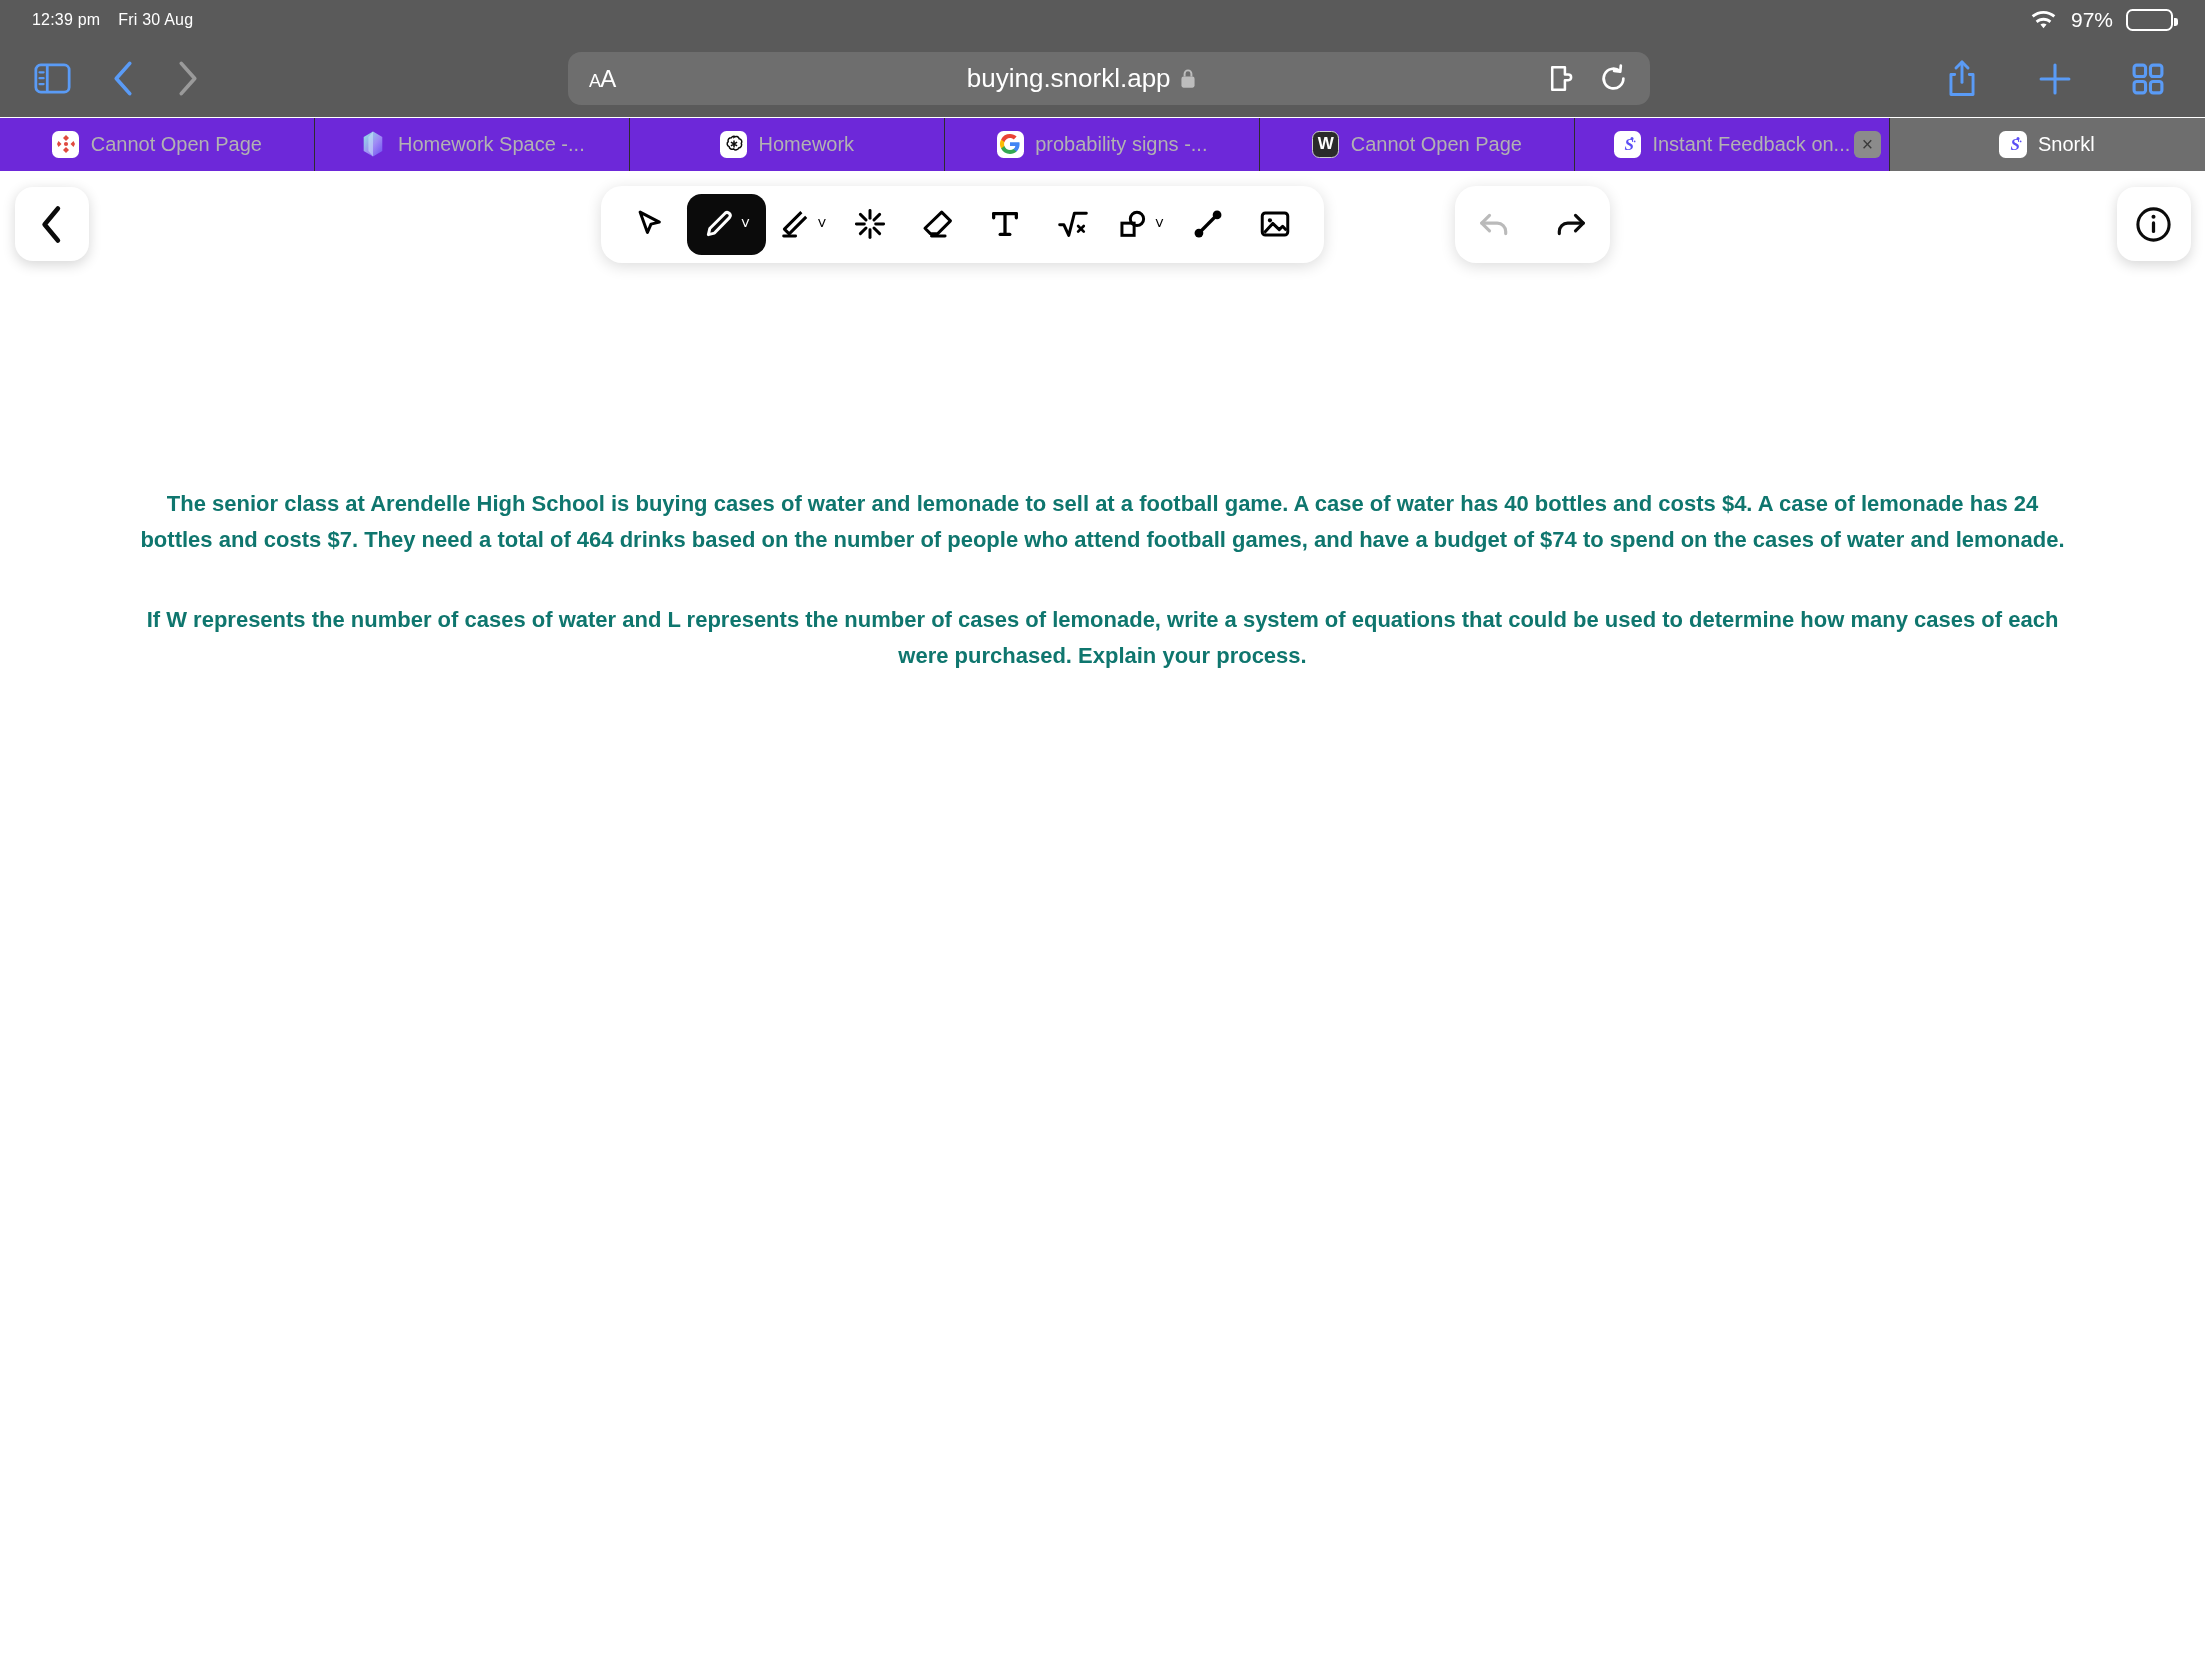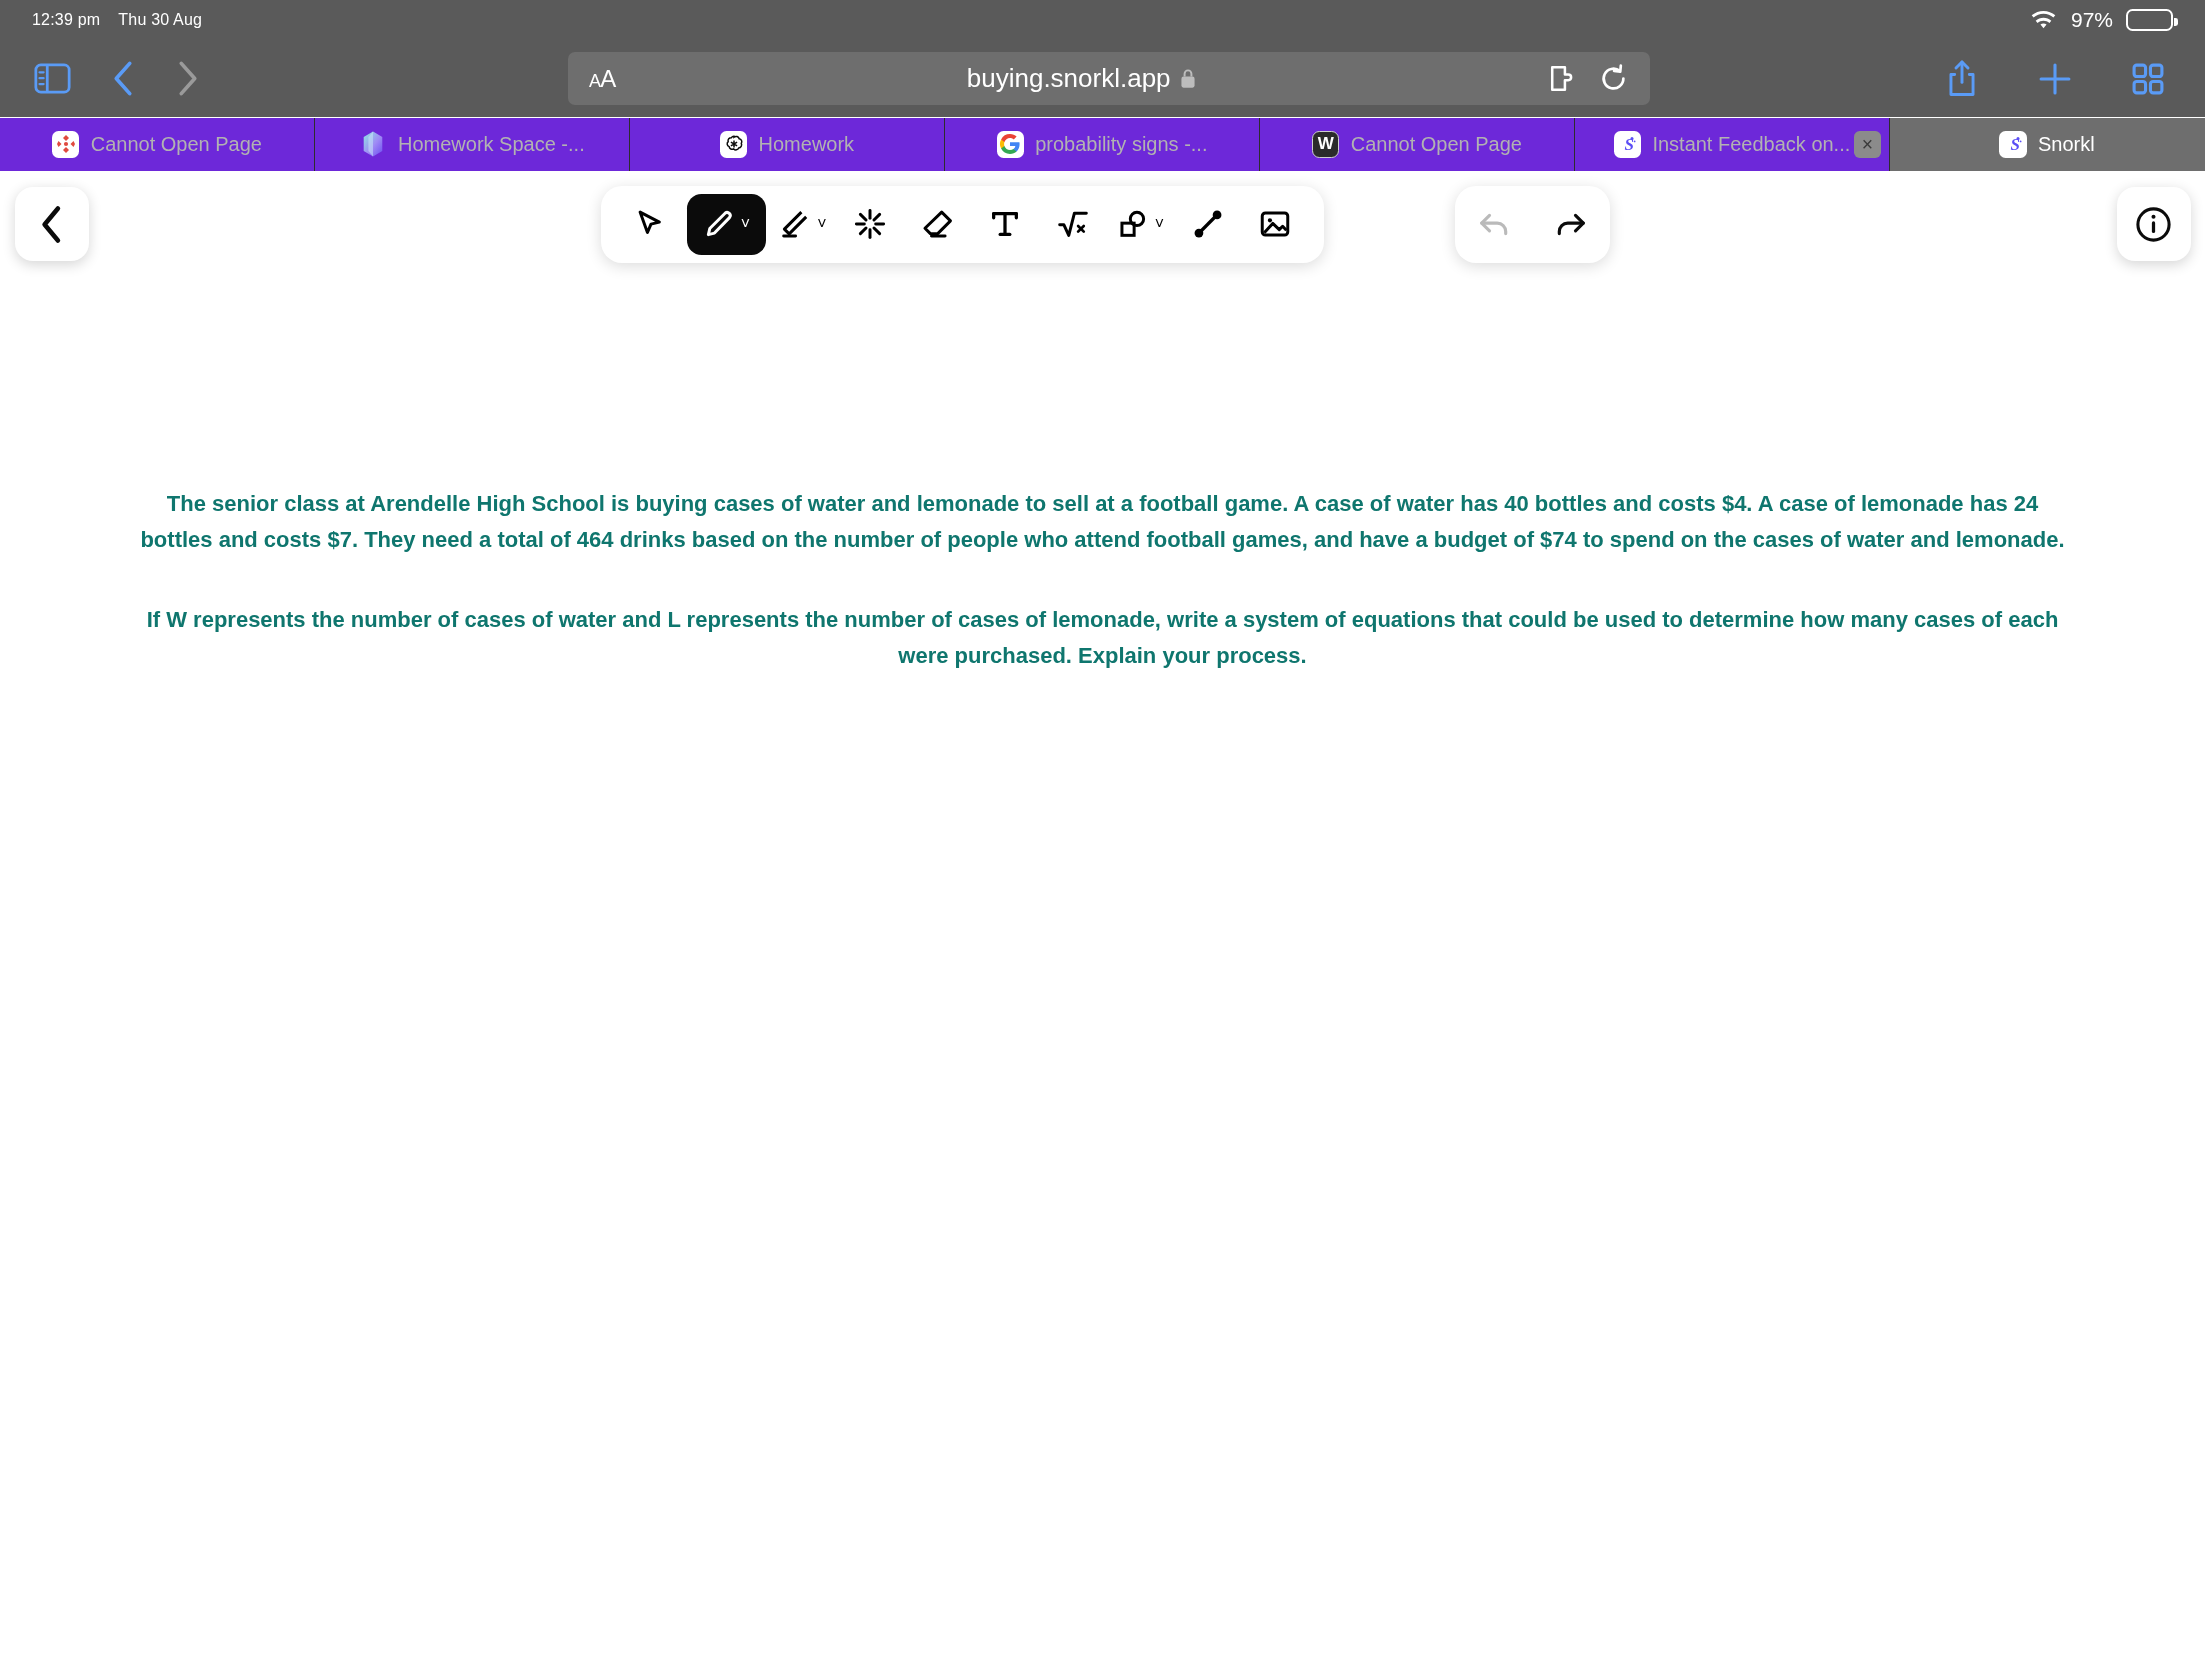--- a/index.html
+++ b/index.html
@@ -27,21 +27,21 @@
 
   
   .safaribar {
     position: absolute; top: 40px; left: 0; width: 2205px; height: 77px;
     background: #5a5a5a; display: flex; align-items: center;
   }
   .nav-icons { display: flex; align-items: center; gap: 39px; padding-left: 34px; }
   .icon-btn { display:flex; align-items:center; justify-content:center; cursor: pointer; }
   .addrbar {
     position: absolute; left: 568px; width: 1082px; height: 53px;
-    background: #6e6e6e; border-radius: 7px;
+    background: #6e6e6e; border-radius: 13px;
     display: flex; align-items: center; padding: 0 21px;
   }
   .aa { color: #ffffff; font-size: 24px; letter-spacing: -0.8px; }
   .aa .small { font-size: 18px; }
   .addr-center { flex: 1; display: flex; align-items: center; justify-content: center; gap: 9.7px; }
   .addr-url { color: #ffffff; font-size: 26px; }
   .lock { width: 16px; height: 21px; display: block; }
   .addr-right { display: flex; align-items: center; gap: 19.4px; }
   .right-icons { margin-left: auto; display: flex; align-items: center; gap: 57px; padding-right: 39px; }
 
@@ -102,21 +102,21 @@
   .prompt p + p { margin-top: 45px; }
 </style>
 </head>
 <body>
 
 <div id="screen">
 
   <div class="statusbar">
     <div class="sb-left">
       <span>12:39 pm</span>
-      <span>Thu 30 Aug</span>
+      <span>Fri 30 Aug</span>
     </div>
     <div class="sb-right">
       <span>
         <svg class="wifi-ico" viewBox="0 0 24 18">
             <path d="M12 15.6l2.6-3.1c-1.5-1.2-3.7-1.2-5.2 0L12 15.6z" fill="#fff"></path>
             <path d="M12 9.2c1.9 0 3.7.7 5.1 1.9l1.6-1.9C16.9 7.6 14.5 6.7 12 6.7s-4.9.9-6.7 2.5l1.6 1.9c1.4-1.2 3.2-1.9 5.1-1.9z" fill="#fff"></path>
             <path d="M12 3.3c3.2 0 6.2 1.2 8.5 3.2l1.6-1.9C19.4 2.2 15.8.8 12 .8S4.6 2.2 1.9 4.6l1.6 1.9C5.8 4.5 8.8 3.3 12 3.3z" fill="#fff"></path>
           </svg>
       </span>
       <span class="sb-batt-text">97%</span>

